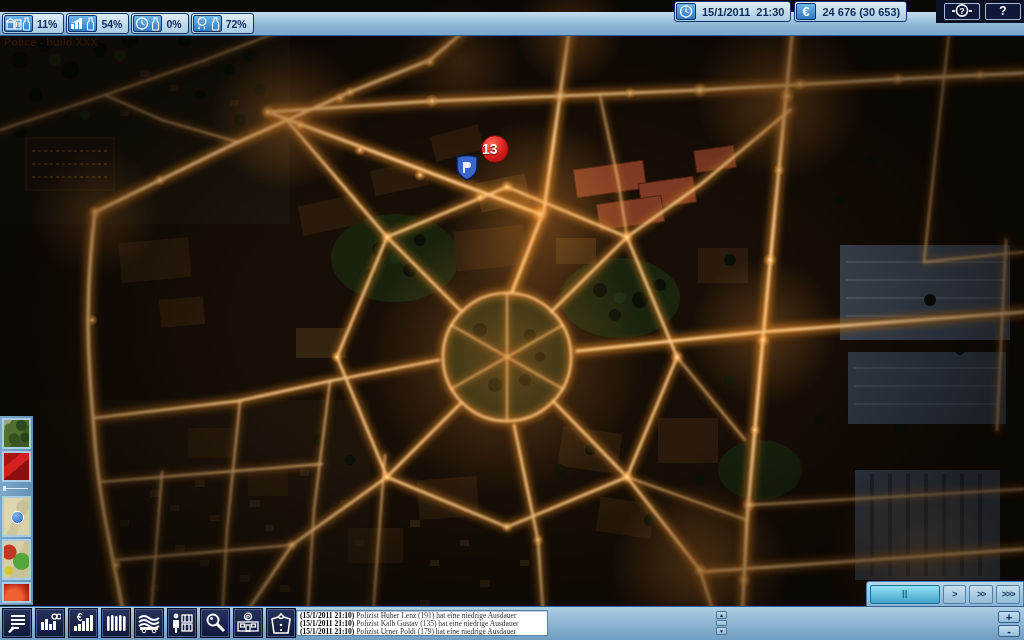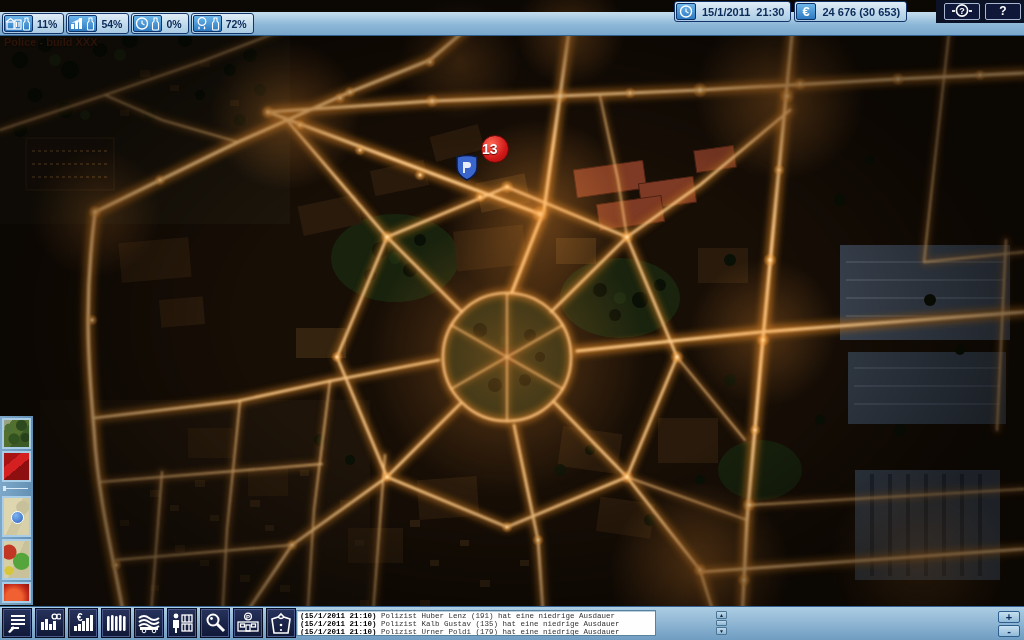--- a/index.html
+++ b/index.html
@@ -77,23 +77,23 @@
     background:linear-gradient(#c6dff0,#92bbd8);color:#12355f;font-weight:bold;font-size:9px;
     letter-spacing:-1px;line-height:17px;text-align:center;padding:0;}
 
   
   .bottombar{position:absolute;left:0;bottom:0;right:0;height:33px;z-index:25;
     background:linear-gradient(#adcee4,#6f9cc1);border-top:1px solid #33628f;}
   .toolbar{position:absolute;left:2px;top:1px;display:flex;gap:3px;}
   .tool{width:30px;height:30px;box-sizing:border-box;cursor:pointer;padding:0;
     background:linear-gradient(#27325c,#0f1837);border:1px solid #070d20;
     box-shadow:inset 0 0 0 1px #4b5b8e;display:flex;align-items:center;justify-content:center;}
-  .log{position:absolute;left:296px;top:3px;width:360px;height:26px;background:#fefefe;
+  .log{position:absolute;left:296px;top:3px;width:252px;height:26px;background:#fefefe;
     border:1px solid #58809f;box-shadow:inset 1px 1px 0 #b9cfdf;overflow:hidden;box-sizing:border-box;
-    font-family:Liberation Mono, monospace;font-size:7.5px;line-height:8px;color:#333;
+    font-family:Liberation Serif, serif;font-size:7.5px;line-height:8px;color:#333;
     padding:1px 17px 0 3px;}
   .log-line{white-space:nowrap;}
   .log-line b{color:#000;}
   .log-scroll{position:absolute;right:297px;top:4px;width:11px;height:24px;display:flex;
     flex-direction:column;gap:1px;z-index:26;}
   .sb{flex:1;background:linear-gradient(#bed8ea,#8fb6d2);border:1px solid #4a7494;border-radius:1px;
     font-size:5px;line-height:6px;text-align:center;color:#123;padding:0;cursor:pointer;}
   .zoomers{position:absolute;right:4px;top:4px;display:flex;flex-direction:column;gap:2px;}
   .zbtn{width:22px;height:12px;background:linear-gradient(#c6dff0,#92bbd8);border:1px solid #2d5f8e;
     border-radius:2px;color:#0a2a58;font-weight:bold;font-size:11px;line-height:9px;text-align:center;
@@ -536,20 +536,26 @@
     <div class="tile t-sat"></div>
     <div class="tile t-red1"></div>
     <div class="tile-sep"></div>
     <div class="tile t-map1">
       <span class="dot"></span>
     </div>
     <div class="tile t-map2"></div>
     <div class="tile t-red2"></div>
   </div>
 
+  <div class="playback">
+    <button class="pausebtn">II</button>
+    <button class="speedbtn">&gt;</button>
+    <button class="speedbtn">&gt;&gt;</button>
+    <button class="speedbtn">&gt;&gt;&gt;</button>
+  </div>
 
   <div class="bottombar">
     <div class="toolbar">
 
       <button class="tool" title="">
         <svg width="22" height="22" viewBox="0 0 22 22">
           <g stroke="#fff" stroke-width="2">
               <line x1="5" y1="4" x2="19" y2="4"></line>
             <line x1="5" y1="8" x2="19" y2="8"></line>
               <line x1="5" y1="12" x2="19" y2="12"></line>

